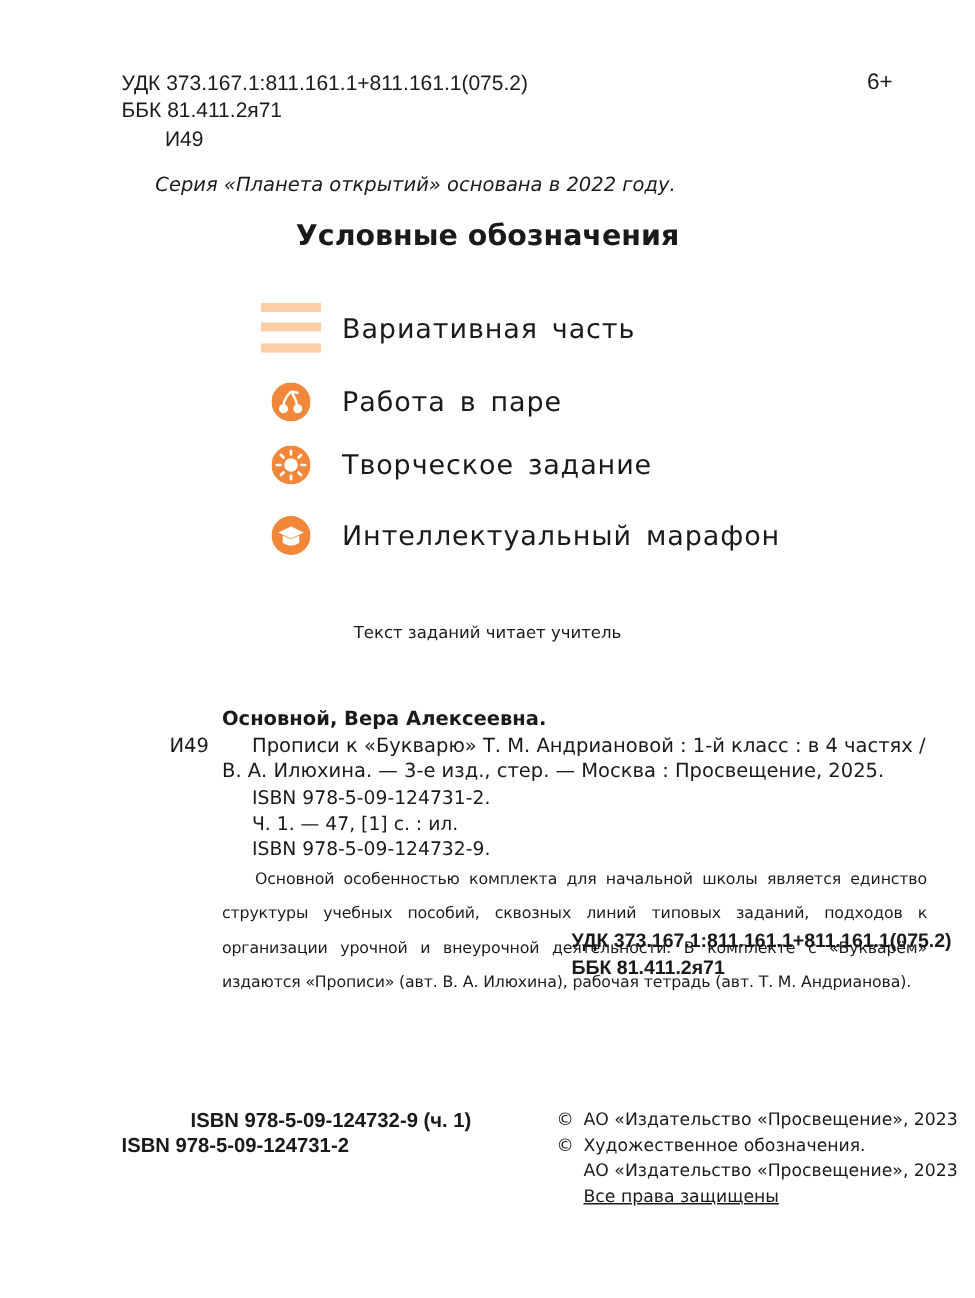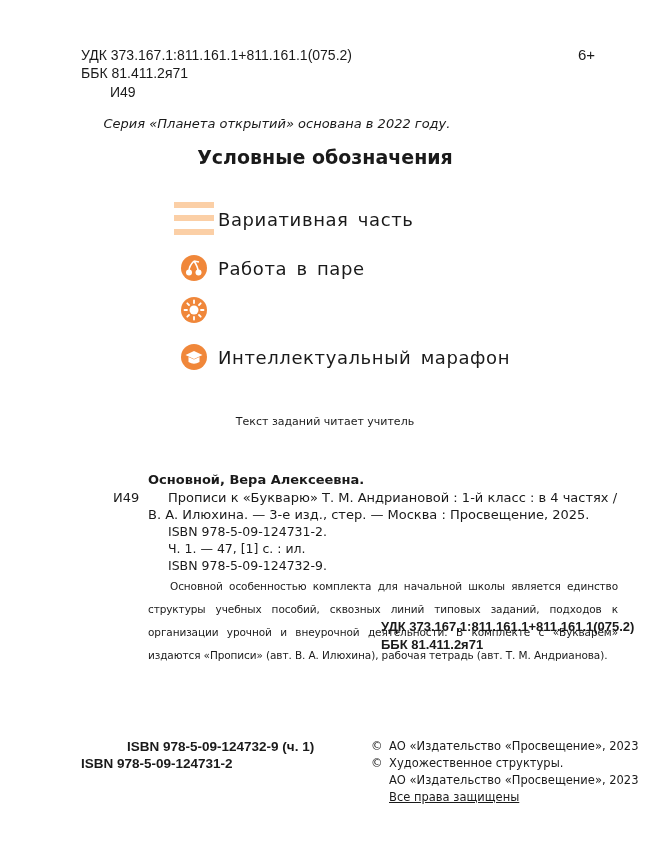--- a/index.html
+++ b/index.html
@@ -6,21 +6,21 @@
   body { width:650px; height:865px; background:#ffffff; position:relative; font-family:"DejaVu Sans", sans-serif; color:#1a1a1a; overflow:hidden; }
   .abs { position:absolute; white-space:nowrap;text-align:center; }
   .top-udk { left:81px; top:46px; font-family:"Liberation Sans", sans-serif; font-size:14px; line-height:18px; }
   .top-bbk { left:81px; top:64px; font-family:"Liberation Sans", sans-serif; font-size:14px; line-height:18px; }
   .top-code { left:110px; top:83px; font-family:"Liberation Sans", sans-serif; font-size:14px; line-height:18px; }
   .age { left:578px; top:46px; font-family:"Liberation Sans", sans-serif; font-size:15px; line-height:18px; }
   .series { left:0; width:554px; top:116px; text-align:center; font-family:"DejaVu Sans", sans-serif; font-style:italic; font-size:13px; }
   .legend-title { left:0; width:650px; top:146px; text-align:center; font-family:"DejaVu Sans", sans-serif; font-weight:bold; font-size:19px; }
   .legend-item { left:174px; height:30px; display:flex; align-items:center; }
   .legend-item .ic { width:40px; display:flex; justify-content:center; align-items:center; }
-  .legend-item .lbl { margin-left:4px; font-size:18px; letter-spacing:0.6px; word-spacing:3px; }
+  .legend-item .lbl { margin-left:14px; font-size:18px; letter-spacing:0.6px; word-spacing:3px; }
   .teacher { left:0; width:650px; top:415px; text-align:center; font-size:11px; }
   .author { left:148px; top:472px; font-weight:bold; font-size:13px; }
   .cidx { left:113px; top:490px; font-size:13px; }
   .cline { left:168px; font-size:12.5px; }
   .annot { left:148px; top:575px; width:470px; font-size:10.5px; line-height:23px; white-space:normal; text-align:justify; text-indent:22px; letter-spacing:-0.1px; }
   .udk2 { left:381px; top:619px; font-family:"Liberation Sans", sans-serif; font-weight:bold; font-size:13px; }
   .bbk2 { left:381px; top:637px; font-family:"Liberation Sans", sans-serif; font-weight:bold; font-size:13px; }
   .isbn-b { left:81px; font-family:"Liberation Sans", sans-serif; font-weight:bold; font-size:13.5px; }
   .copy { font-size:11.5px; }
 </style>
@@ -68,20 +68,21 @@
           <line x1="13" y1="20" x2="13" y2="22.5"></line>
           <line x1="3.5" y1="13" x2="6" y2="13"></line>
           <line x1="20" y1="13" x2="22.5" y2="13"></line>
           <line x1="6.3" y1="6.3" x2="8" y2="8"></line>
           <line x1="18" y1="18" x2="19.7" y2="19.7"></line>
           <line x1="19.7" y1="6.3" x2="18" y2="8"></line>
           <line x1="8" y1="18" x2="6.3" y2="19.7"></line>
         </g>
       </svg>
   </span>
+  <span class="lbl">Творческое задание</span>
 </div>
 
 <div class="abs legend-item" style="top:342px;">
   <span class="ic">
     <svg width="26" height="26" viewBox="0 0 26 26">
         <circle cx="13" cy="13" r="13" fill="#f0873a"></circle>
         <path d="M4.5 11 L13 7 L21.5 11 L13 15 Z" fill="#fff"></path>
         <path d="M7.5 13 L7.5 18 Q13 21.5 18.5 18 L18.5 13 L13 15.5 Z" fill="#fff"></path>
       </svg>
   </span>
@@ -103,16 +104,16 @@
 
 <div class="abs isbn-b" style="top:739px;padding-left:46px;">ISBN 978-5-09-124732-9 (ч. 1)</div>
 <div class="abs isbn-b" style="top:756px;">ISBN 978-5-09-124731-2</div>
 
 <div class="abs copy" style="left:371px; top:739px;">
   <span>©</span>
   <span style="position:absolute; left:18px;">АО «Издательство «Просвещение», 2023</span>
 </div>
 <div class="abs copy" style="left:371px; top:756px;">
   <span>©</span>
-  <span style="position:absolute; left:18px;">Художественное структуры.</span>
+  <span style="position:absolute; left:18px;">Художественное обозначения.</span>
 </div>
 <div class="abs copy" style="left:389px; top:773px;">АО «Издательство «Просвещение», 2023</div>
 <div class="abs copy" style="left:389px; top:790px;text-decoration:underline;">Все права защищены</div>
 
 </body></html>

